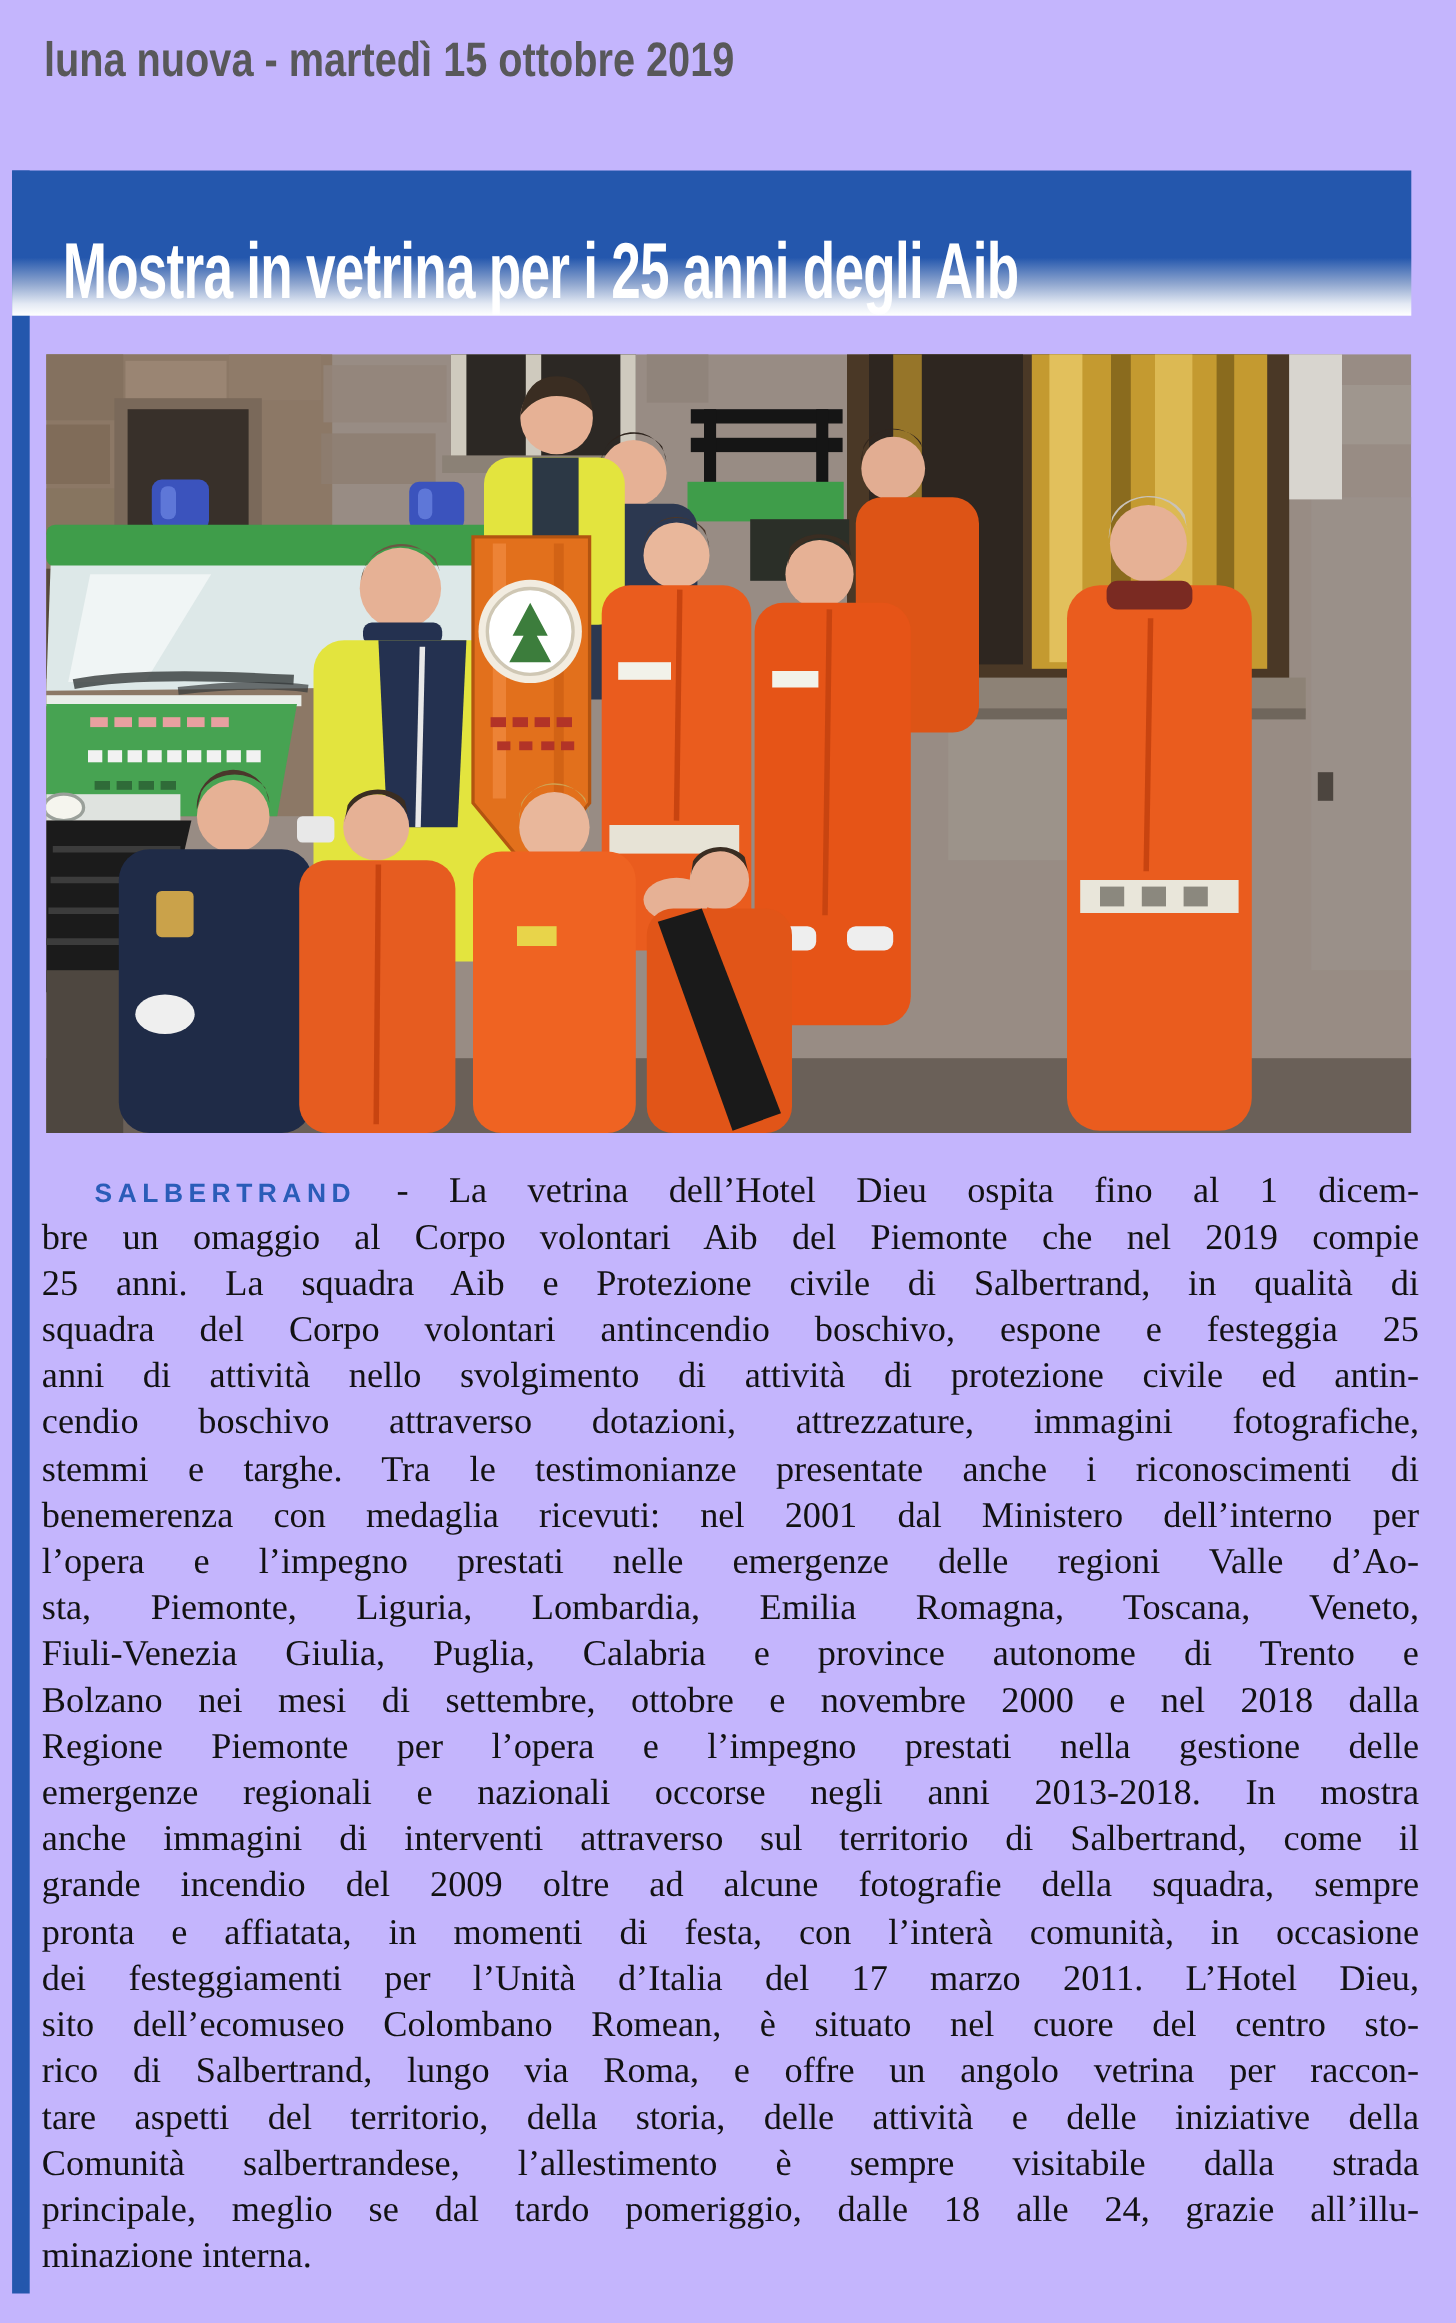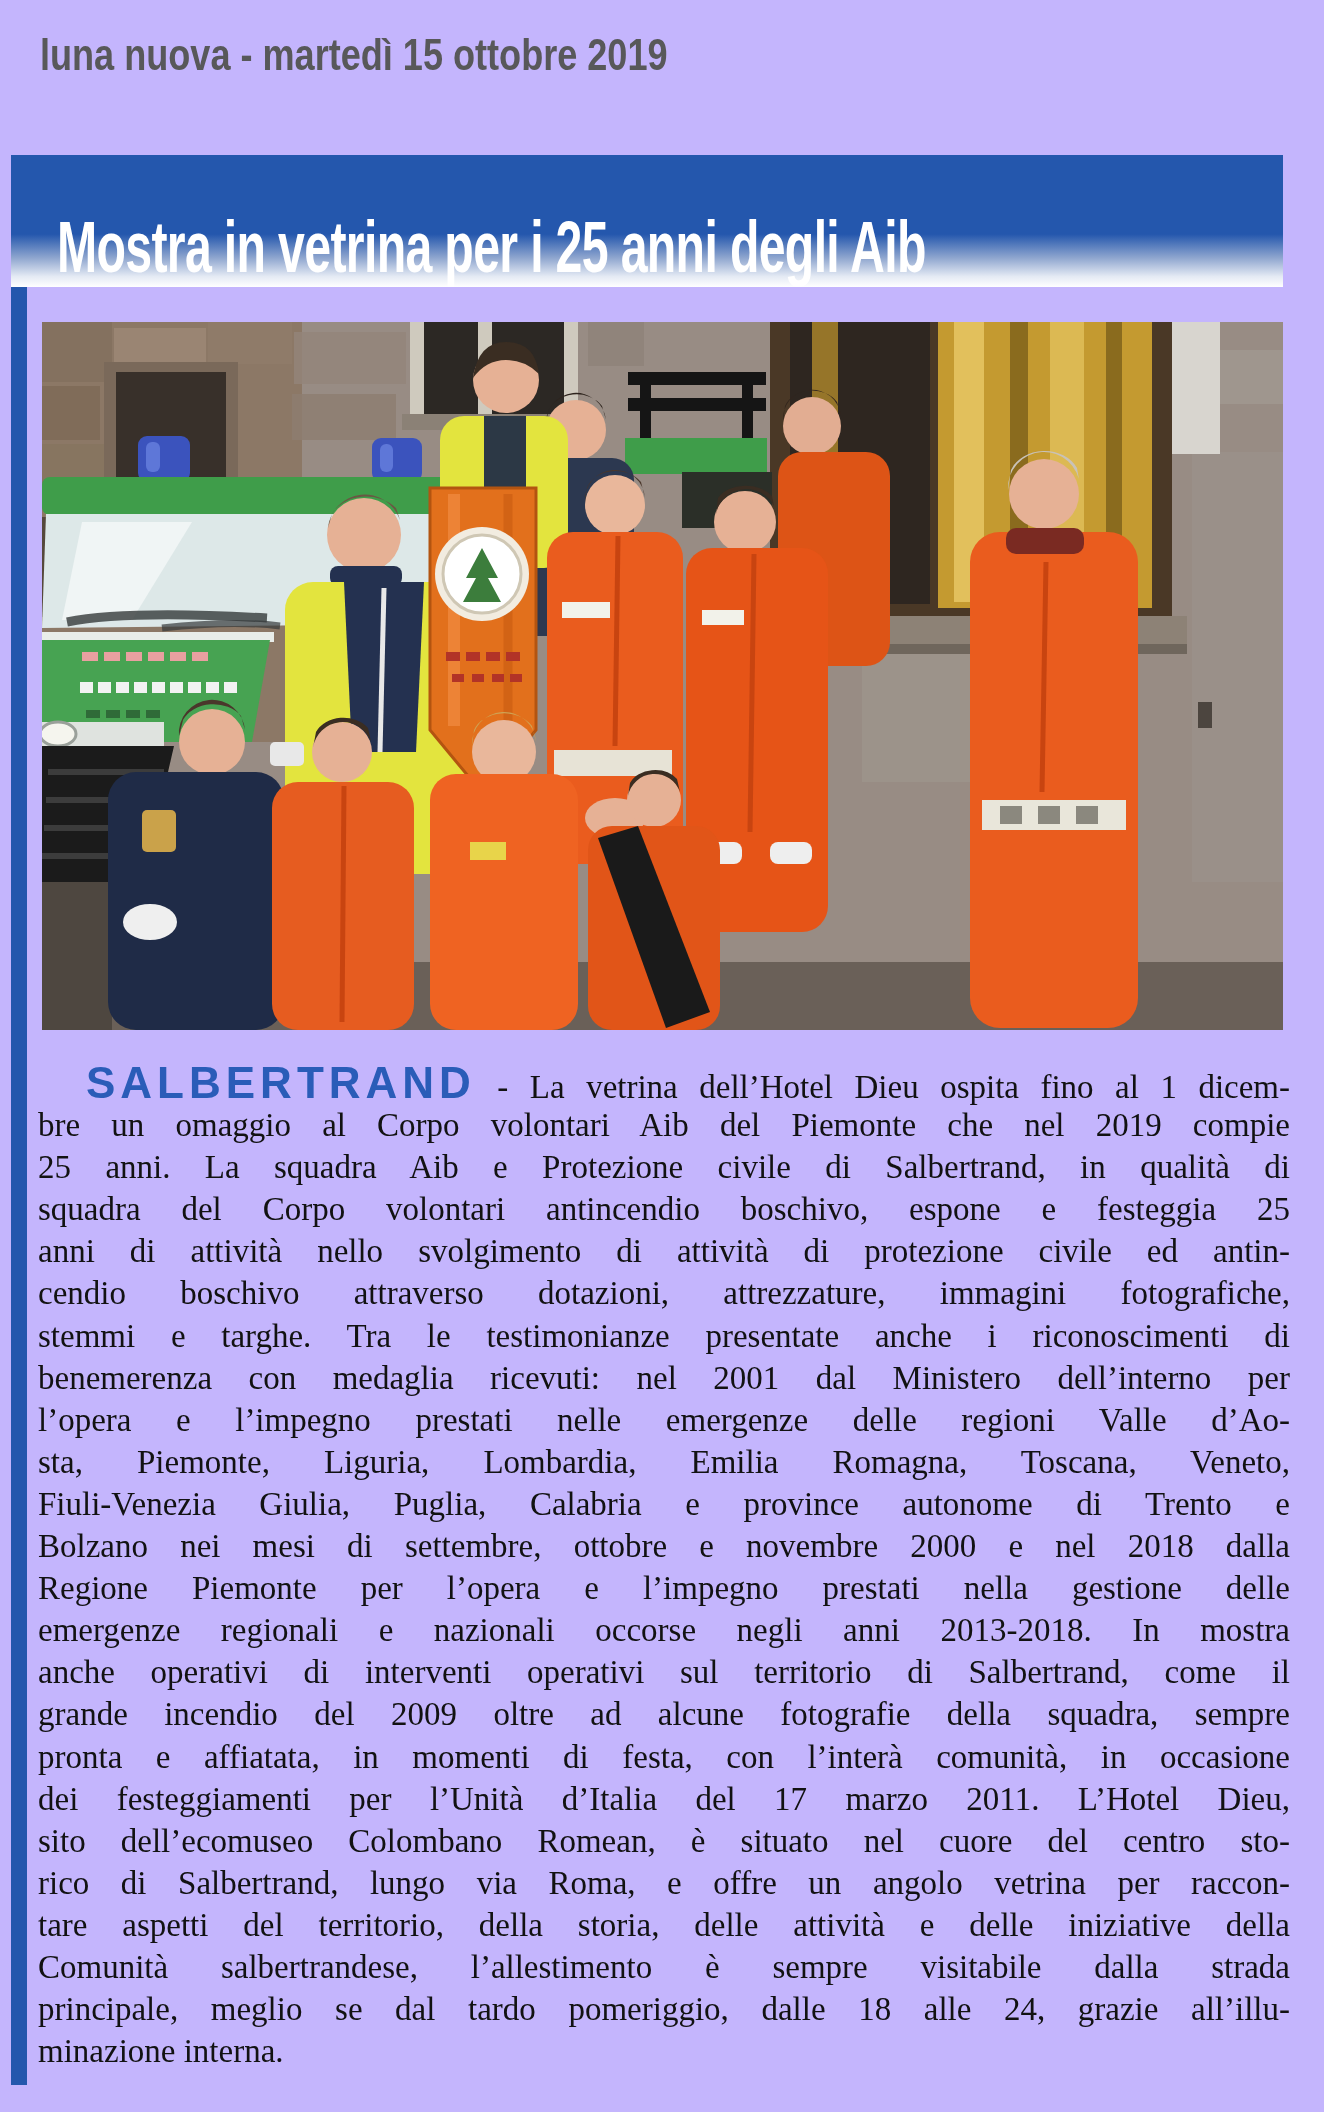--- a/index.html
+++ b/index.html
@@ -38,21 +38,21 @@
     font-size:33px;line-height:42.1px;color:#121212;
   }
   .line{
     text-align:justify;text-align-last:justify;
     height:42.1px;overflow:visible;
   }
   .line--first{text-indent:48px;}
   .line--last{text-align-last:left;}
   .lead{
     font-family:"Liberation Sans", sans-serif;font-weight:bold;
-    color:#2a5cb8;font-size:44px;letter-spacing:5px;
+    color:#2a5cb8;font-size:24px;letter-spacing:5px;
   }
 </style>
 </head>
 <body>
 
 <div class="page">
 
   <div class="masthead">luna nuova - martedì 15 ottobre 2019</div>
 
   <div class="left-rule"></div>
@@ -294,21 +294,21 @@
     <div class="line">anni di attività nello svolgimento di attività di protezione civile ed antin-</div>
     <div class="line">cendio boschivo attraverso dotazioni, attrezzature, immagini fotografiche,</div>
     <div class="line">stemmi e targhe. Tra le testimonianze presentate anche i riconoscimenti di</div>
     <div class="line">benemerenza con medaglia ricevuti: nel 2001 dal Ministero dell’interno per</div>
     <div class="line">l’opera e l’impegno prestati nelle emergenze delle regioni Valle d’Ao-</div>
     <div class="line">sta, Piemonte, Liguria, Lombardia, Emilia Romagna, Toscana, Veneto,</div>
     <div class="line">Fiuli-Venezia Giulia, Puglia, Calabria e province autonome di Trento e</div>
     <div class="line">Bolzano nei mesi di settembre, ottobre e novembre 2000 e nel 2018 dalla</div>
     <div class="line">Regione Piemonte per l’opera e l’impegno prestati nella gestione delle</div>
     <div class="line">emergenze regionali e nazionali occorse negli anni 2013-2018. In mostra</div>
-    <div class="line">anche operativi di interventi operativi sul territorio di Salbertrand, come il</div>
+    <div class="line">anche immagini di interventi attraverso sul territorio di Salbertrand, come il</div>
     <div class="line">grande incendio del 2009 oltre ad alcune fotografie della squadra, sempre</div>
     <div class="line">pronta e affiatata, in momenti di festa, con l’interà comunità, in occasione</div>
     <div class="line">dei festeggiamenti per l’Unità d’Italia del 17 marzo 2011. L’Hotel Dieu,</div>
     <div class="line">sito dell’ecomuseo Colombano Romean, è situato nel cuore del centro sto-</div>
     <div class="line">rico di Salbertrand, lungo via Roma, e offre un angolo vetrina per raccon-</div>
     <div class="line">tare aspetti del territorio, della storia, delle attività e delle iniziative della</div>
     <div class="line">Comunità salbertrandese, l’allestimento è sempre visitabile dalla strada</div>
     <div class="line">principale, meglio se dal tardo pomeriggio, dalle 18 alle 24, grazie all’illu-</div>
     <div class="line line--last">minazione interna.</div>
   </article>

